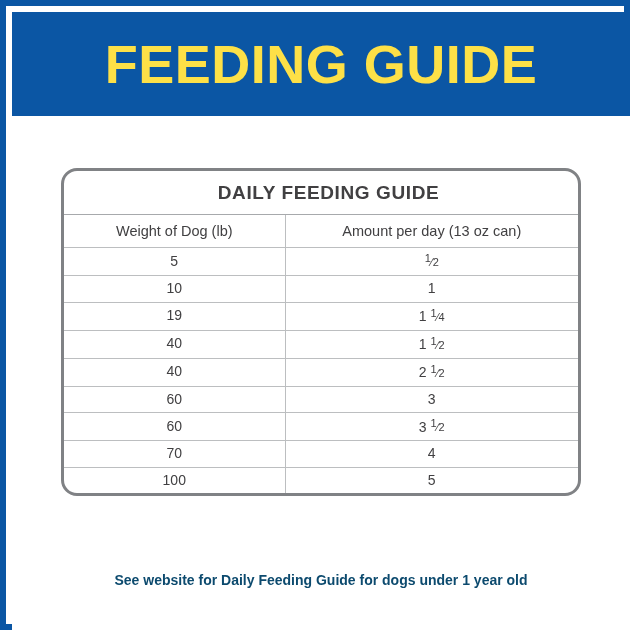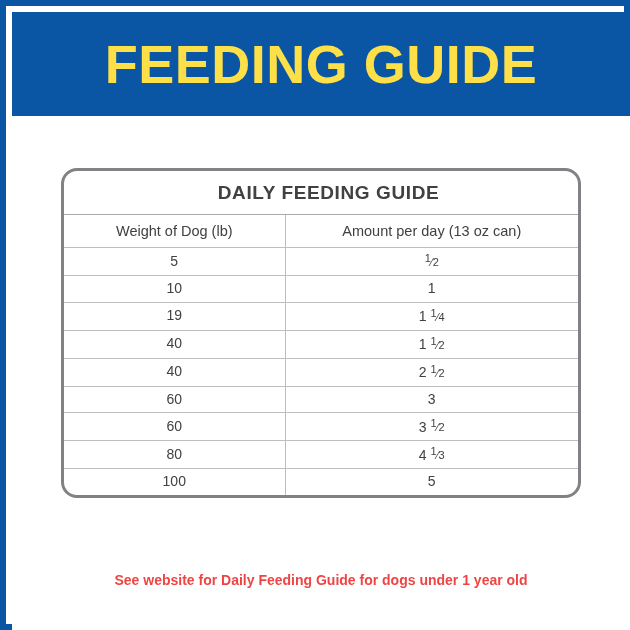--- a/index.html
+++ b/index.html
@@ -107,21 +107,21 @@
     white-space: nowrap;
   }
   .footnote {
     position: absolute;
     left: 0;
     top: 456px;
     width: 618px;
     text-align: center;
     font-size: 14px;
     font-weight: bold;
-    color: #ef4444;
+    color: #0c4a6e;
   }
 </style>
 </head>
 <body>
 
 <div class="page">
 
   <div class="header-band">
     <div class="header-title">FEEDING GUIDE</div>
   </div>
@@ -164,22 +164,22 @@
             </tr>
             <tr>
               <td>60</td>
               <td><span class="amt">3</span></td>
             </tr>
             <tr>
               <td>60</td>
               <td><span class="amt">3 <span class="frac"><sup>1</sup>⁄<sub>2</sub></span></span></td>
             </tr>
             <tr>
-              <td>80</td>
-              <td><span class="amt">4 <span class="frac"><sup>1</sup>⁄<sub>3</sub></span></span></td>
+              <td>70</td>
+              <td><span class="amt">4</span></td>
             </tr>
             <tr>
               <td>100</td>
               <td><span class="amt">5</span></td>
             </tr>
           </tbody>
       </table>
     </div>
 
     <div class="footnote">See website for Daily Feeding Guide for dogs under 1 year old</div>

